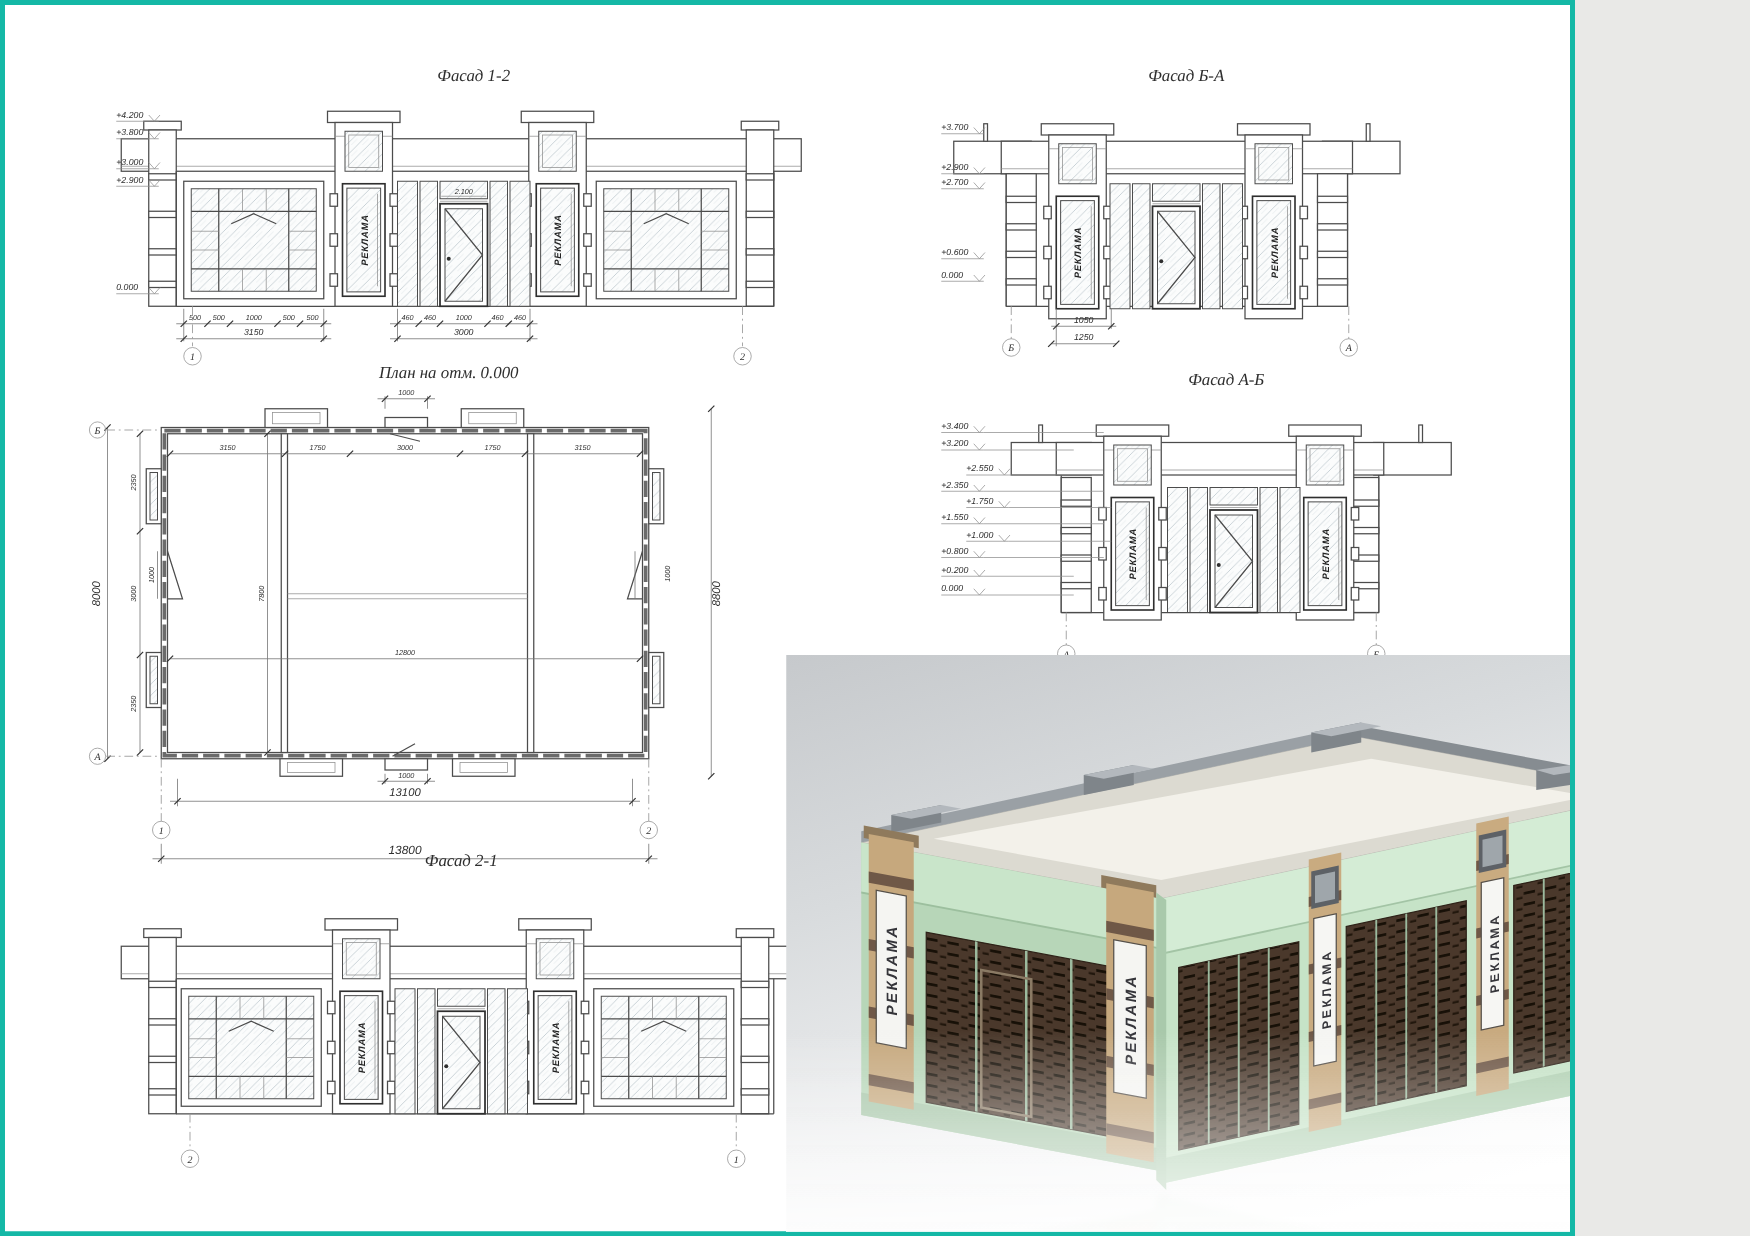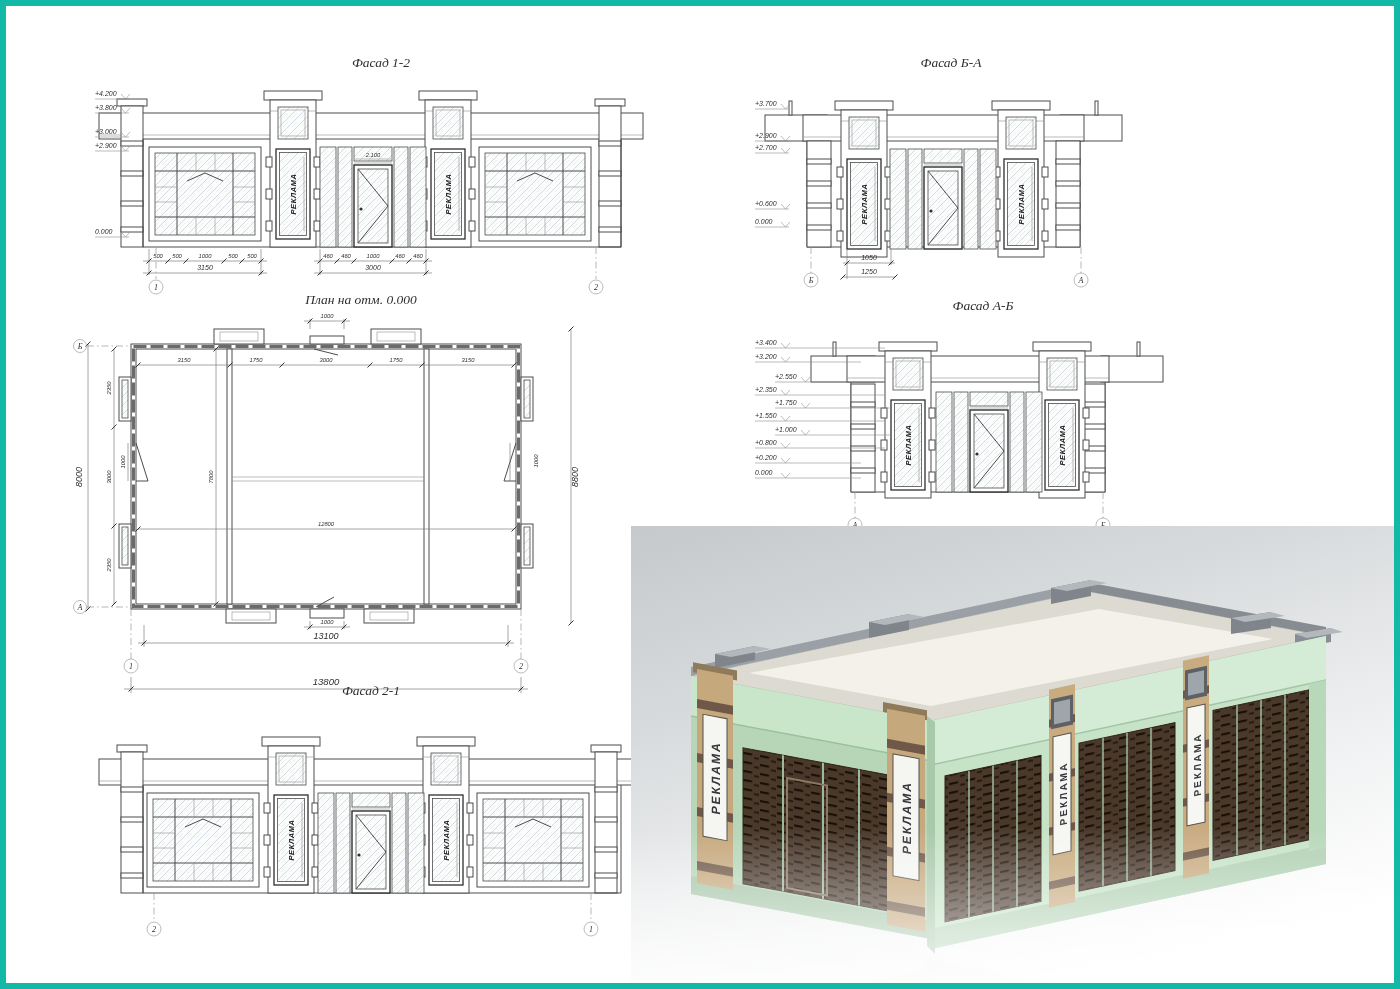--- a/index.html
+++ b/index.html
@@ -1,17 +1,17 @@
 <!DOCTYPE html>
 <html><head>
 <meta charset="utf-8">
 <style>
   html,body{margin:0;padding:0;background:#e9e9e7;}
-  .sheet{position:relative;width:1400px;height:989px;background:#ffffff;
-         border:6px solid #14b8a6;box-sizing:border-box;overflow:hidden;
+  .sheet{position:relative;width:1260px;height:989px;background:#ffffff;
+         border:4px solid #14b8a6;box-sizing:border-box;overflow:hidden;
          font-family:"Liberation Sans",sans-serif;}
   .view{position:absolute;}
   svg text{fill:#2e2e2e;}
   .t-title{font:italic 13.5px "Liberation Serif",serif;}
   .t-dim{font:italic 7px "Liberation Sans",sans-serif;}
   .t-dim2{font:italic 5.8px "Liberation Sans",sans-serif;}
   .t-bub{font:italic 8px "Liberation Serif",serif;}
   .psign{font:italic 700 7.5px "Liberation Sans",sans-serif;letter-spacing:.6px;fill:#222;}
   .rsign{font:700 12px "Liberation Sans",sans-serif;letter-spacing:2px;fill:#35353a;}
   .s1{stroke:#4c4c4c;stroke-width:1;fill:none}

